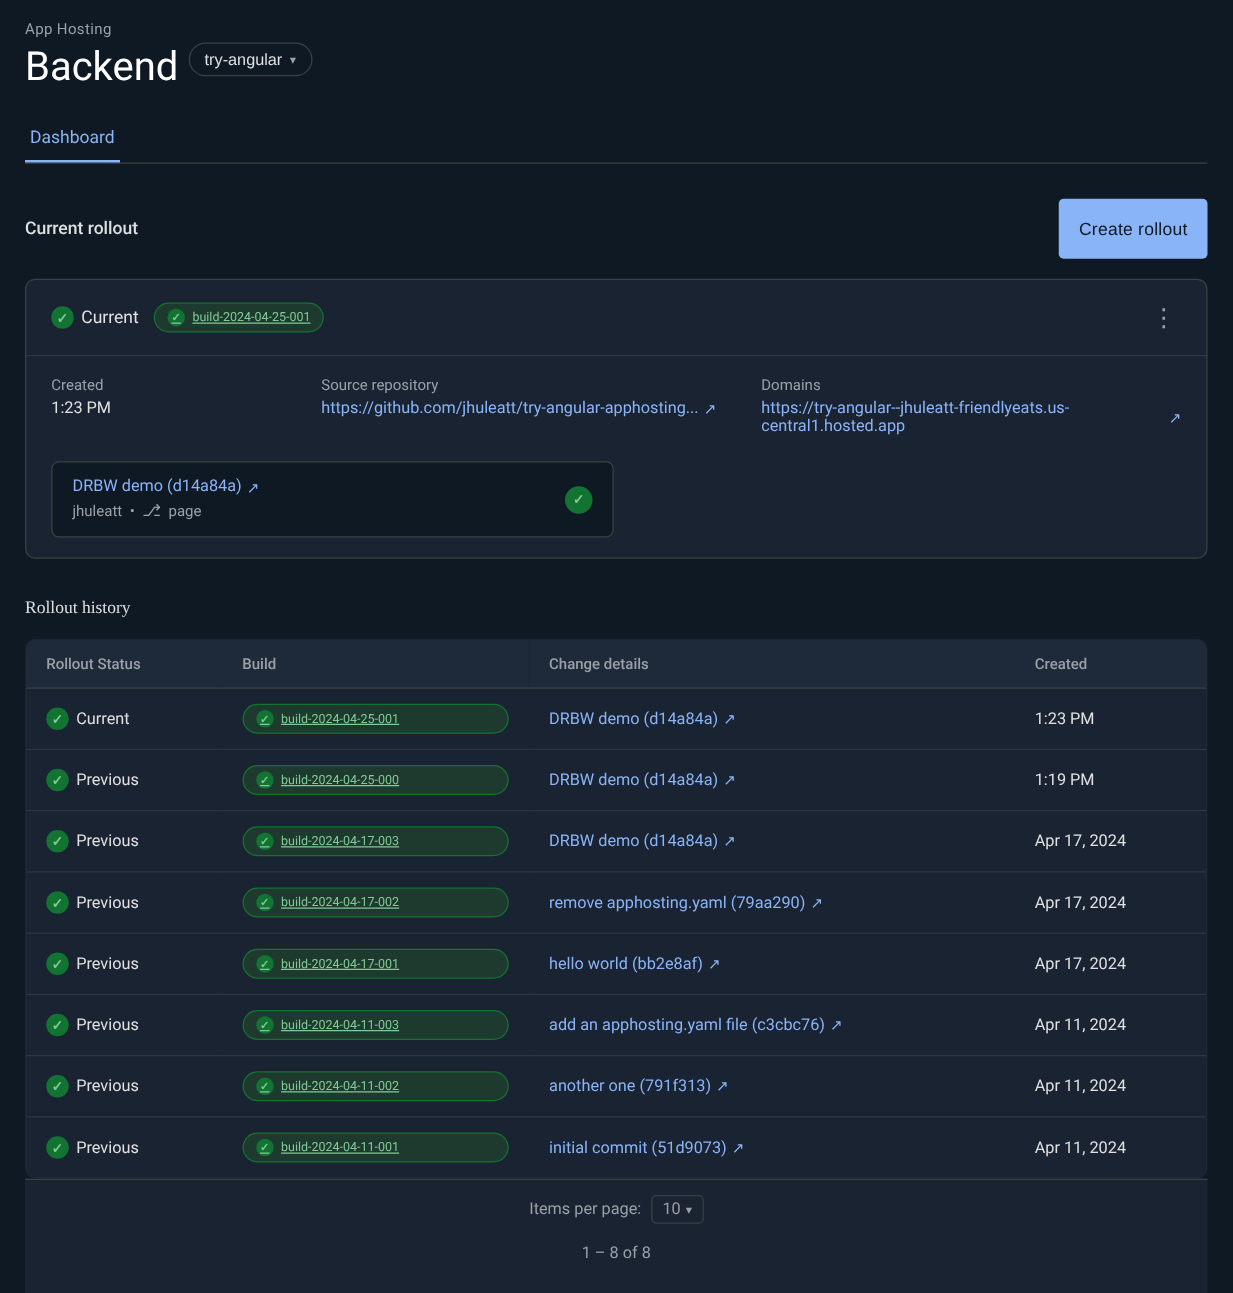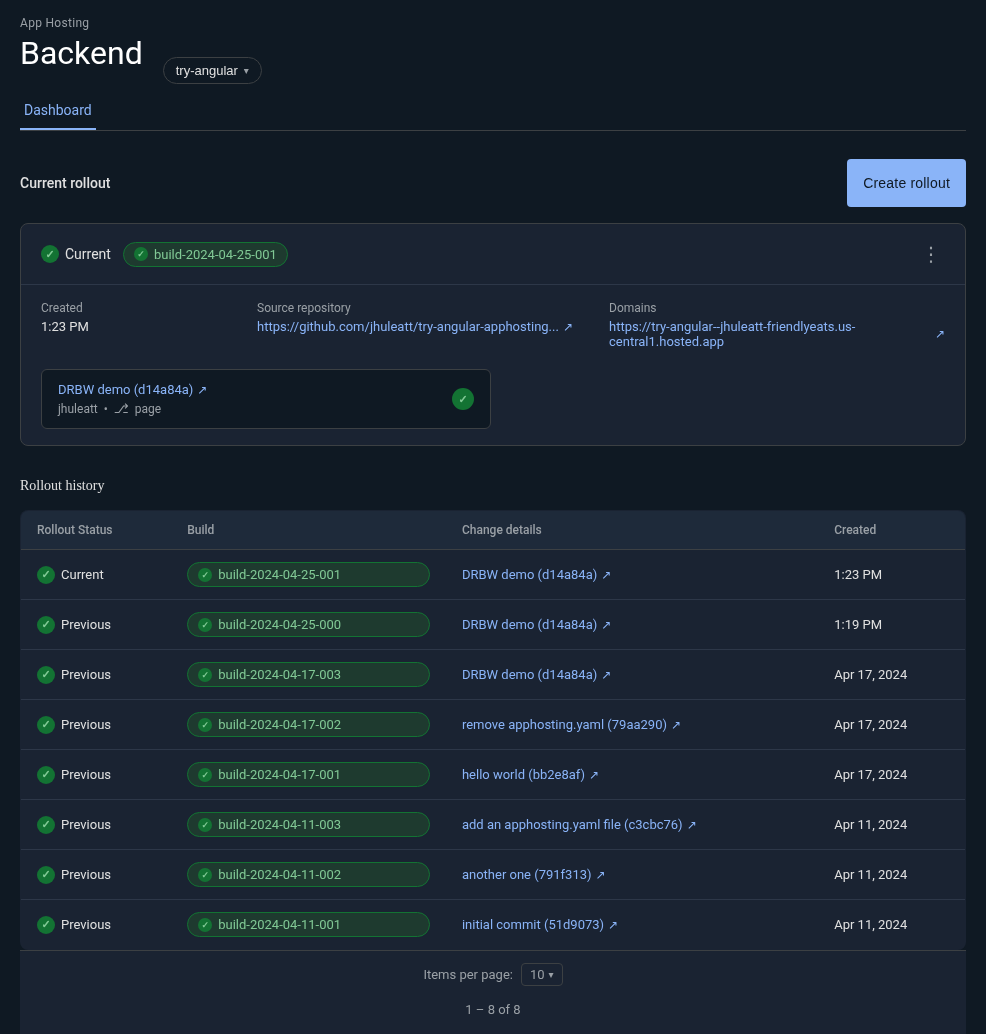--- a/index.html
+++ b/index.html
@@ -22,22 +22,22 @@
       letter-spacing: 0.3px;
     }
     .backend-title {
       font-size: 32px;
       font-weight: 400;
       color: #ffffff;
       margin-bottom: 12px;
     }
     .backend-header {
       display: flex;
-      align-items: flex-end;
-      gap: 20px;
+      align-items: flex-start;
+      gap: 8px;
       margin-bottom: 8px;
     }
     .branch-selector {
       display: flex;
       align-items: center;
       gap: 6px;
       border: 1px solid #3c4043;
       border-radius: 20px;
       padding: 5px 12px;
       background: transparent;
@@ -131,22 +131,23 @@
       font-weight: bold;
     }
     .build-badge {
       display: flex;
       align-items: center;
       gap: 6px;
       background: #1e3a2f;
       border: 1px solid #137333;
       border-radius: 20px;
       padding: 4px 10px;
-      font-size: 13px;
+      font-size: 10px;
       color: #81c995;
+      text-decoration: underline;
     }
     .build-badge .green-check-circle {
       width: 14px;
       height: 14px;
     }
     .build-badge .green-check-circle::after {
       font-size: 9px;
     }
     .more-icon {
       color: #9aa0a6;

